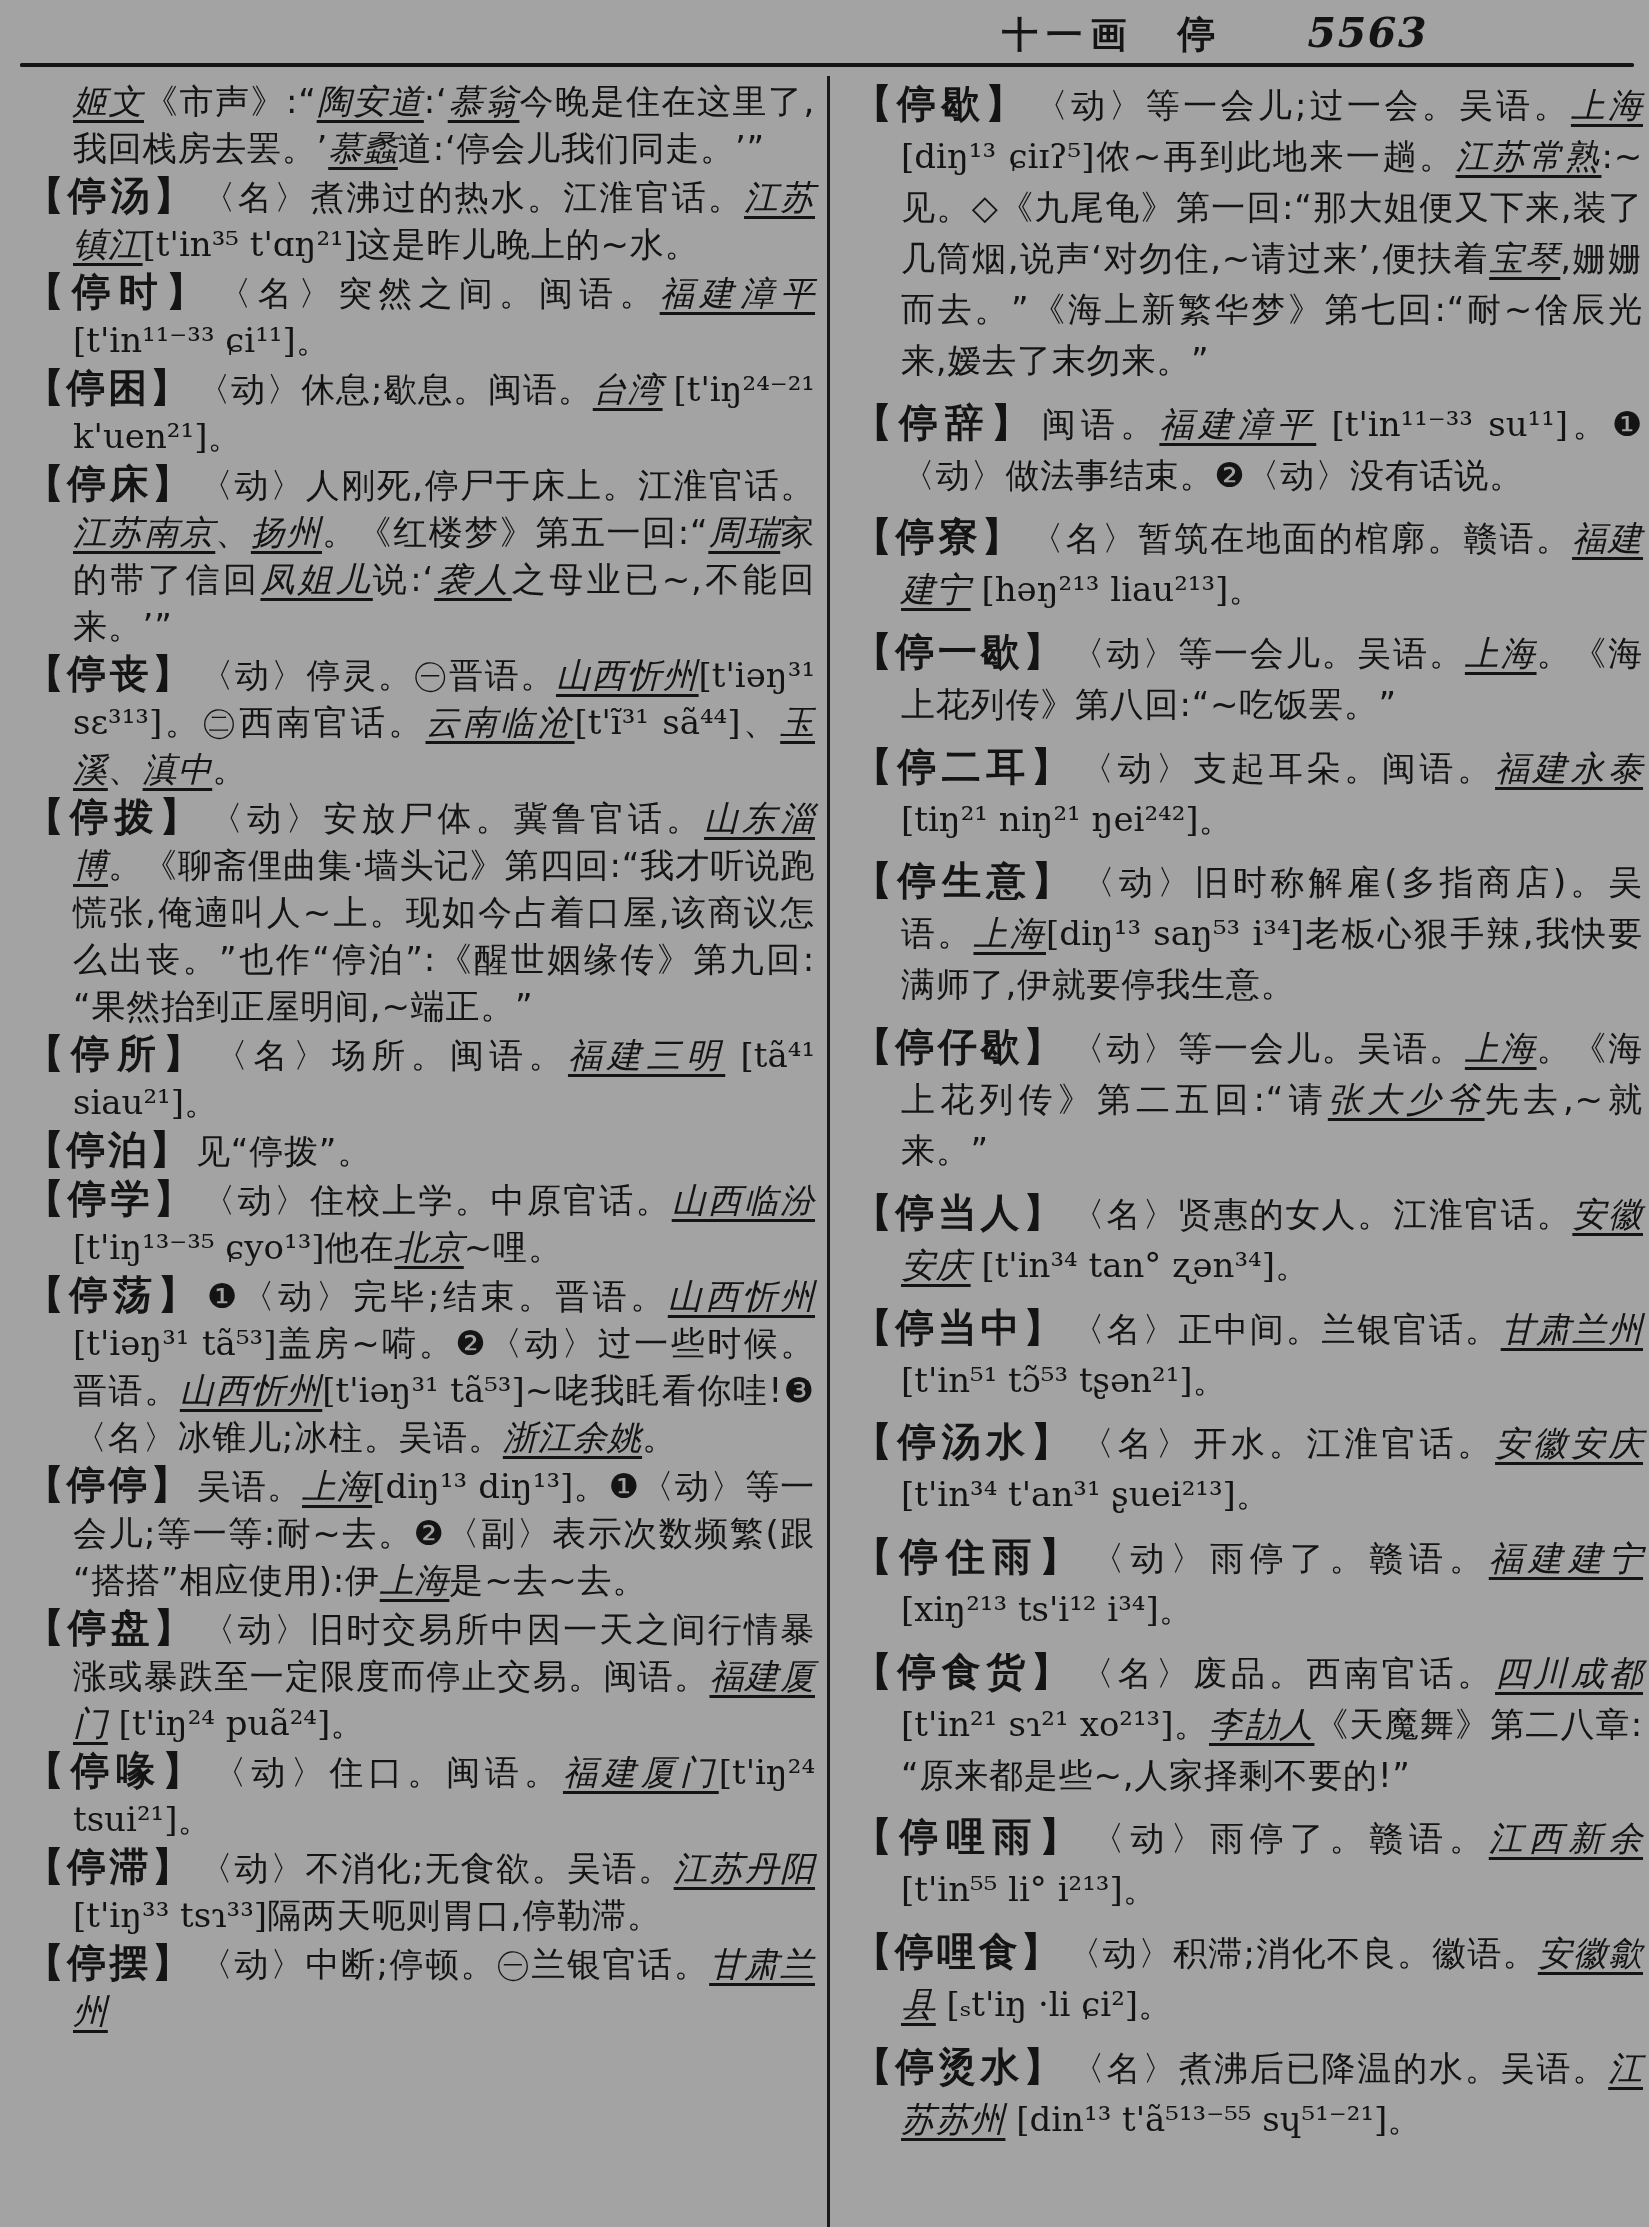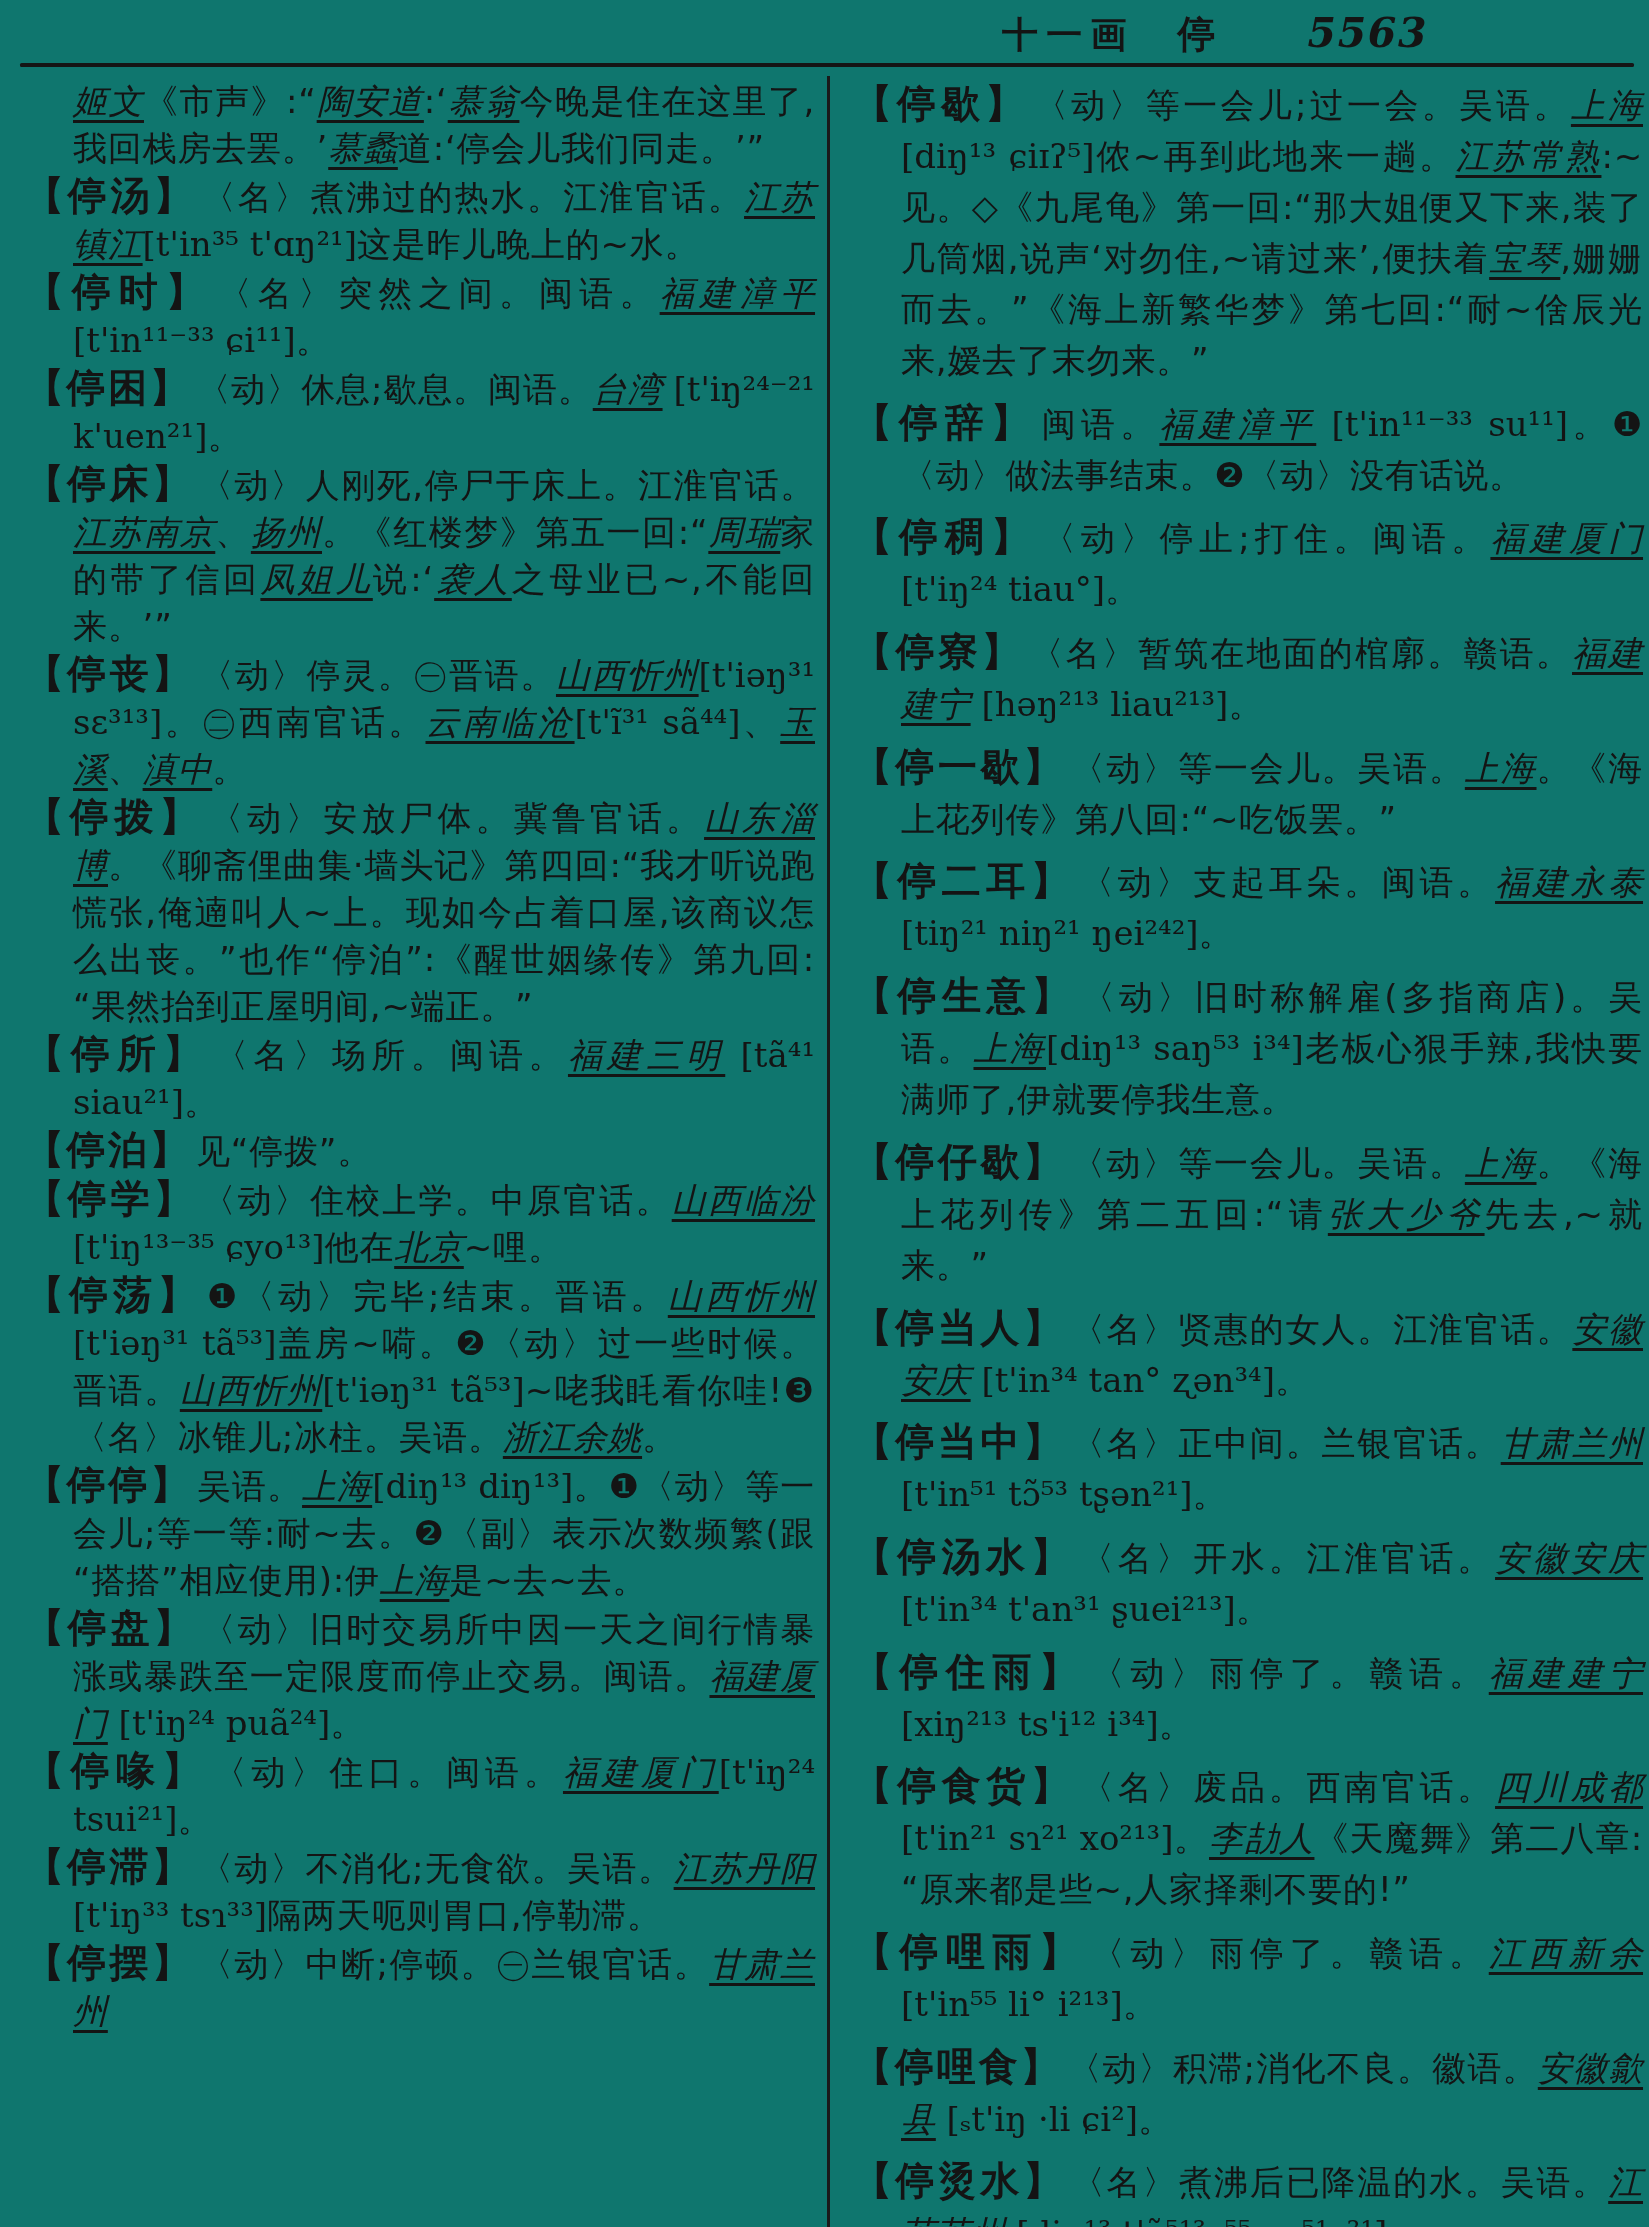--- a/index.html
+++ b/index.html
@@ -1,20 +1,20 @@
 <!DOCTYPE html>
 <html lang="zh" style="font-size:13.2px"><head>
 <meta charset="utf-8">
 <style>
   html,body{margin:0;padding:0;}
   body{background:#e8e8e4;}
   .page{
     position:relative;
     width:1650px;height:2227px;
-    background:#0f766e;
+    background:#a3a3a3;
     color:#141414;
     font-family:"DejaVu Sans", sans-serif;
     overflow:hidden;
   }
   .running-head{
     position:absolute;top:3.3px;left:1002px;
     display:flex;align-items:baseline;gap:43px;
     white-space:nowrap;
   }
   .rh-section{font-size:36px;font-weight:bold;letter-spacing:8.2px;}
@@ -75,21 +75,20 @@
       <div class="entry"><span class="entry-head">【停荡】</span><span>❶〈动〉完毕;结束。晋语。</span><span class="u">山西忻州</span><span class="p"> [t'iəŋ³¹ tã⁵³]</span><span>盖房~嗬。❷〈动〉过一些时候。晋语。</span><span class="u">山西忻州</span><span class="p">[t'iəŋ³¹ tã⁵³]</span><span>~咾我眊看你哇!❸〈名〉冰锥儿;冰柱。吴语。</span><span class="u">浙江余姚</span><span>。</span></div>
       <div class="entry"><span class="entry-head">【停停】</span><span>吴语。</span><span class="u">上海</span><span class="p">[diŋ¹³ diŋ¹³]</span><span>。❶〈动〉等一会儿;等一等:耐~去。❷〈副〉表示次数频繁(跟“搭搭”相应使用):伊</span><span class="u">上海</span><span>是~去~去。</span></div>
       <div class="entry"><span class="entry-head">【停盘】</span><span>〈动〉旧时交易所中因一天之间行情暴涨或暴跌至一定限度而停止交易。闽语。</span><span class="u">福建厦门</span><span class="p"> [t'iŋ²⁴ puã²⁴]</span><span>。</span></div>
       <div class="entry"><span class="entry-head">【停喙】</span><span>〈动〉住口。闽语。</span><span class="u">福建厦门</span><span class="p">[t'iŋ²⁴ tsui²¹]</span><span>。</span></div>
       <div class="entry"><span class="entry-head">【停滞】</span><span>〈动〉不消化;无食欲。吴语。</span><span class="u">江苏丹阳</span><span class="p"> [t'iŋ³³ tsɿ³³]</span><span>隔两天呃则胃口,停勒滞。</span></div>
       <div class="entry"><span class="entry-head">【停摆】</span><span>〈动〉中断;停顿。㊀兰银官话。</span><span class="u">甘肃兰州</span></div>
     </div>
   <div class="col col-right">
       <div class="entry"><span class="entry-head">【停歇】</span><span>〈动〉等一会儿;过一会。吴语。</span><span class="u">上海</span><span class="p">[diŋ¹³ ɕiɪʔ⁵]</span><span>侬~再到此地来一趟。</span><span class="u">江苏常熟</span><span>:~见。◇《</span><span class="w">九尾龟</span><span>》第一回:“那大姐便又下来,装了几筒烟,说声‘对勿住,~请过来’,便扶着</span><span class="u">宝琴</span><span>,姗姗而去。”《</span><span class="w">海上新繁华梦</span><span>》第七回:“耐~倽辰光来,嫒去了末勿来。”</span></div>
       <div class="entry"><span class="entry-head">【停辞】</span><span>闽语。</span><span class="u">福建漳平</span><span class="p"> [t'in¹¹⁻³³ su¹¹]</span><span>。❶〈动〉做法事结束。❷〈动〉没有话说。</span></div>
-      <div class="entry"><span class="entry-head">【停稠】</span><span>〈动〉停止;打住。闽语。</span><span class="u">福建厦门</span><span class="p"> [t'iŋ²⁴ tiau°]</span><span>。</span></div>
       <div class="entry"><span class="entry-head">【停寮】</span><span>〈名〉暂筑在地面的棺廓。赣语。</span><span class="u">福建建宁</span><span class="p"> [həŋ²¹³ liau²¹³]</span><span>。</span></div>
       <div class="entry"><span class="entry-head">【停一歇】</span><span>〈动〉等一会儿。吴语。</span><span class="u">上海</span><span>。《</span><span class="w">海上花列传</span><span>》第八回:“~吃饭罢。”</span></div>
       <div class="entry"><span class="entry-head">【停二耳】</span><span>〈动〉支起耳朵。闽语。</span><span class="u">福建永泰</span><span class="p"> [tiŋ²¹ niŋ²¹ ŋei²⁴²]</span><span>。</span></div>
       <div class="entry"><span class="entry-head">【停生意】</span><span>〈动〉旧时称解雇(多指商店)。吴语。</span><span class="u">上海</span><span class="p">[diŋ¹³ saŋ⁵³ i³⁴]</span><span>老板心狠手辣,我快要满师了,伊就要停我生意。</span></div>
       <div class="entry"><span class="entry-head">【停仔歇】</span><span>〈动〉等一会儿。吴语。</span><span class="u">上海</span><span>。《</span><span class="w">海上花列传</span><span>》第二五回:“请</span><span class="u">张大少爷</span><span>先去,~就来。”</span></div>
       <div class="entry"><span class="entry-head">【停当人】</span><span>〈名〉贤惠的女人。江淮官话。</span><span class="u">安徽安庆</span><span class="p"> [t'in³⁴ tan° ʐən³⁴]</span><span>。</span></div>
       <div class="entry"><span class="entry-head">【停当中】</span><span>〈名〉正中间。兰银官话。</span><span class="u">甘肃兰州</span><span class="p"> [t'in⁵¹ tɔ̃⁵³ tʂən²¹]</span><span>。</span></div>
       <div class="entry"><span class="entry-head">【停汤水】</span><span>〈名〉开水。江淮官话。</span><span class="u">安徽安庆</span><span class="p"> [t'in³⁴ t'an³¹ ʂuei²¹³]</span><span>。</span></div>
       <div class="entry"><span class="entry-head">【停住雨】</span><span>〈动〉雨停了。赣语。</span><span class="u">福建建宁</span><span class="p">[xiŋ²¹³ ts'i¹² i³⁴]</span><span>。</span></div>
       <div class="entry"><span class="entry-head">【停食货】</span><span>〈名〉废品。西南官话。</span><span class="u">四川成都</span><span class="p">[t'in²¹ sɿ²¹ xo²¹³]</span><span>。</span><span class="u">李劼人</span><span>《</span><span class="w">天魔舞</span><span>》第二八章:“原来都是些~,人家择剩不要的!”</span></div>

